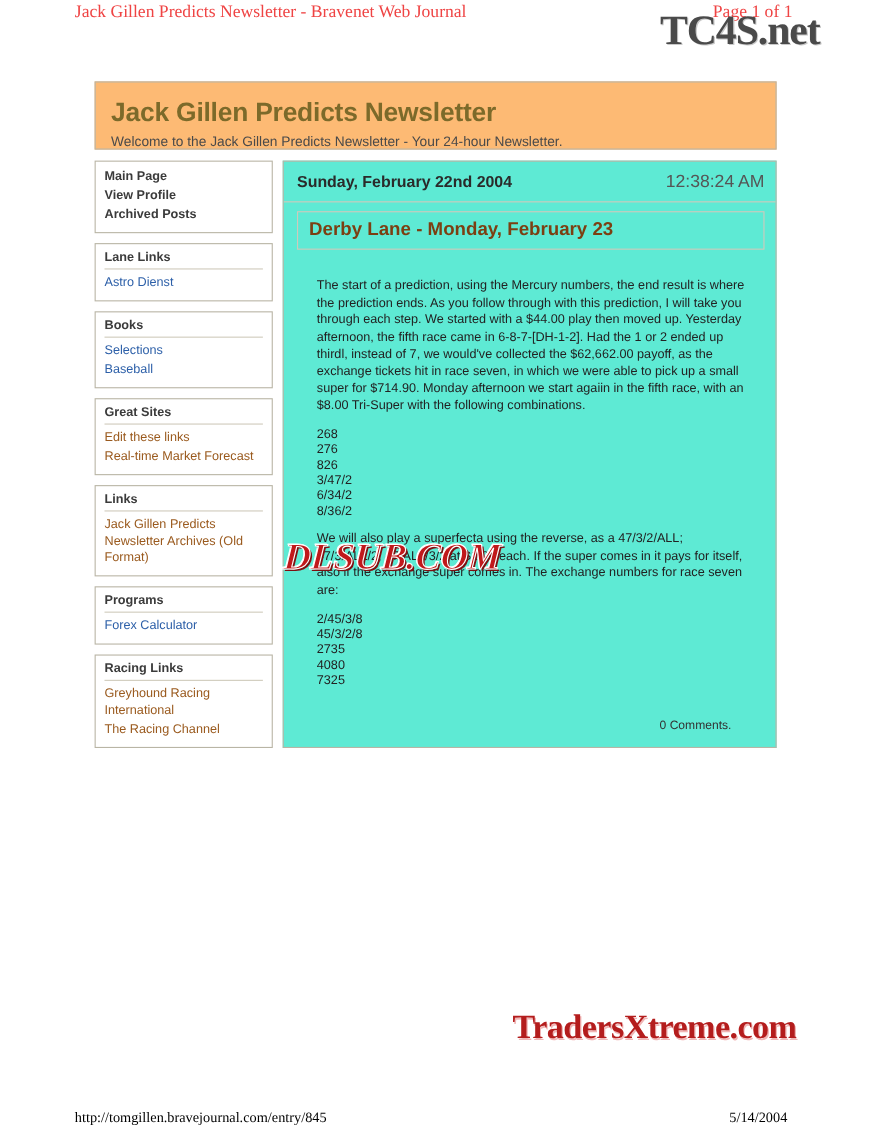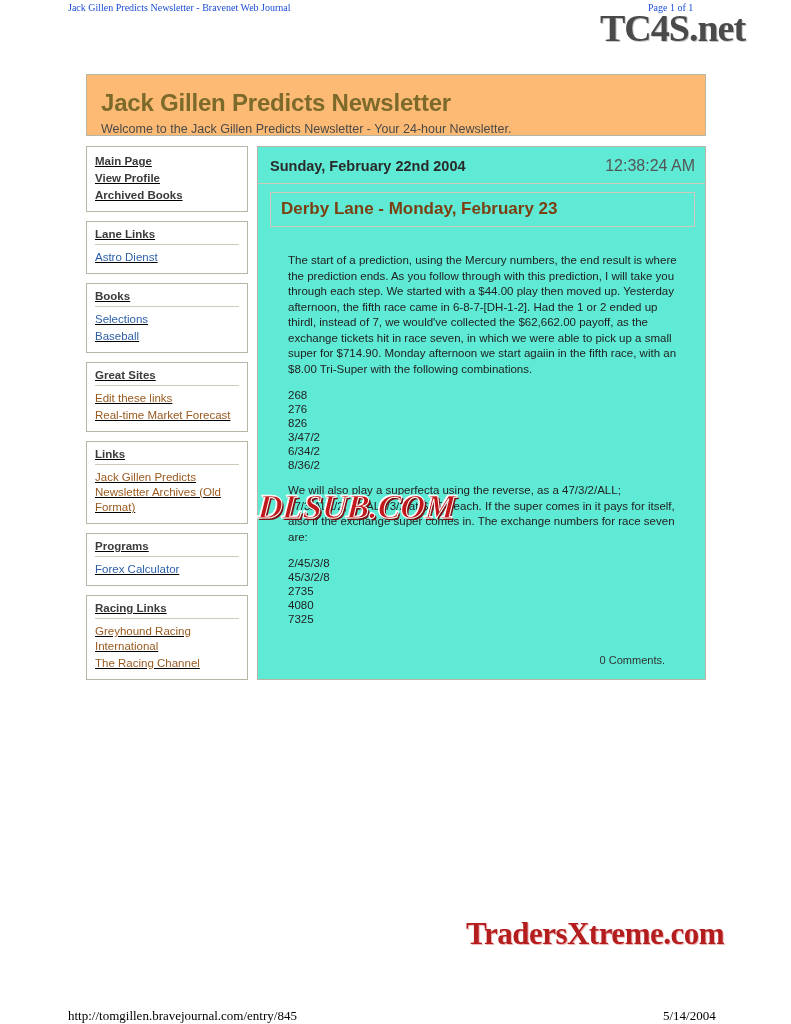--- a/index.html
+++ b/index.html
@@ -16,22 +16,22 @@
   }
 
   
   .print-header {
     position: absolute;
     top: 0;
     left: 0;
     width: 791px;
     height: 34px;
     font-family: "Liberation Serif", serif;
-    font-size: 10px;
-    color: #1d4ed8;
+    font-size: 16px;
+    color: #ef4444;
   }
   .print-header .ph-title {
     position: absolute;
     left: 68px;
     top: 2px;
     white-space: nowrap;
   }
   .print-header .ph-page {
     position: absolute;
     left: 648px;
@@ -125,21 +125,20 @@
   .cols {
     margin-top: 10px;
     display: flex;
     align-items: flex-start;
   }
 
   
   .sidebar {
     width: 162px;
     flex: 0 0 162px;
-    text-decoration: underline;
   }
   .box {
     border: 1px solid #b9b5a5;
     background: #ffffff;
     margin-bottom: 9px;
     padding: 6px 8px 7px 8px;
   }
   .box .box-title {
     font-size: 11.5px;
     font-weight: bold;
@@ -245,21 +244,21 @@
   </div>
 
   <div class="cols">
 
     <div class="sidebar">
 
       <div class="box">
         <ul>
           <li class="plain">Main Page</li>
           <li class="plain">View Profile</li>
-          <li class="plain">Archived Books</li>
+          <li class="plain">Archived Posts</li>
         </ul>
       </div>
 
       <div class="box">
         <div class="box-title">Lane Links</div>
         <ul>
           <li><a class="blue" href="#">Astro Dienst</a></li>
         </ul>
       </div>
 

